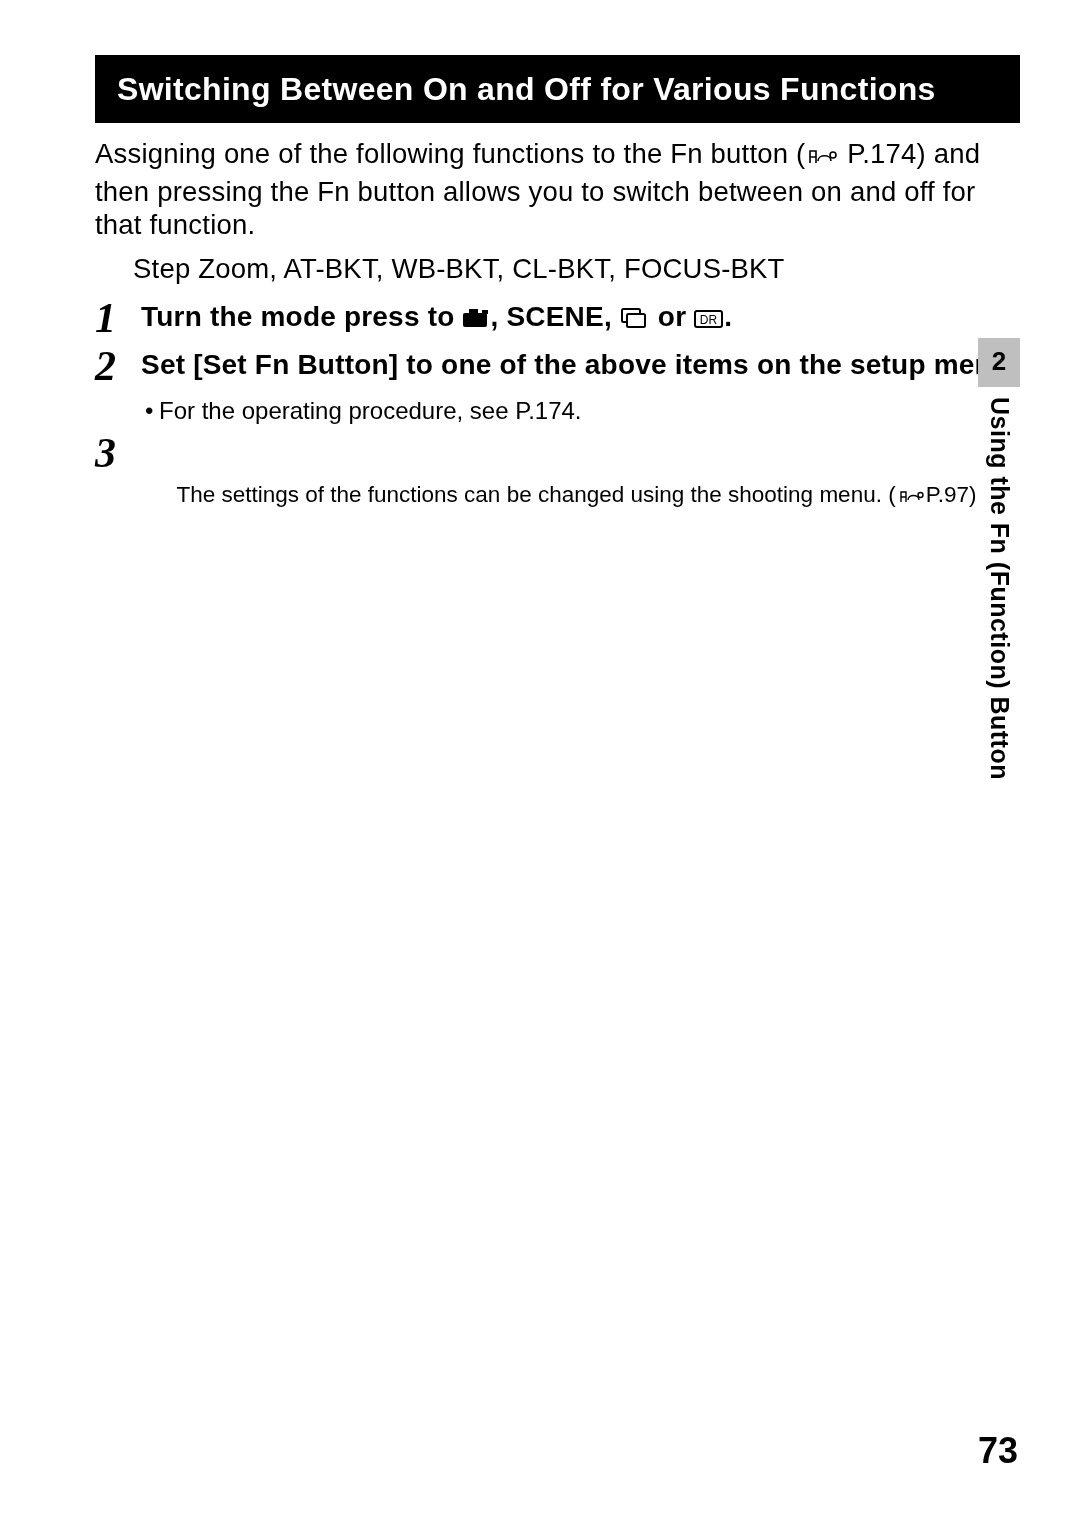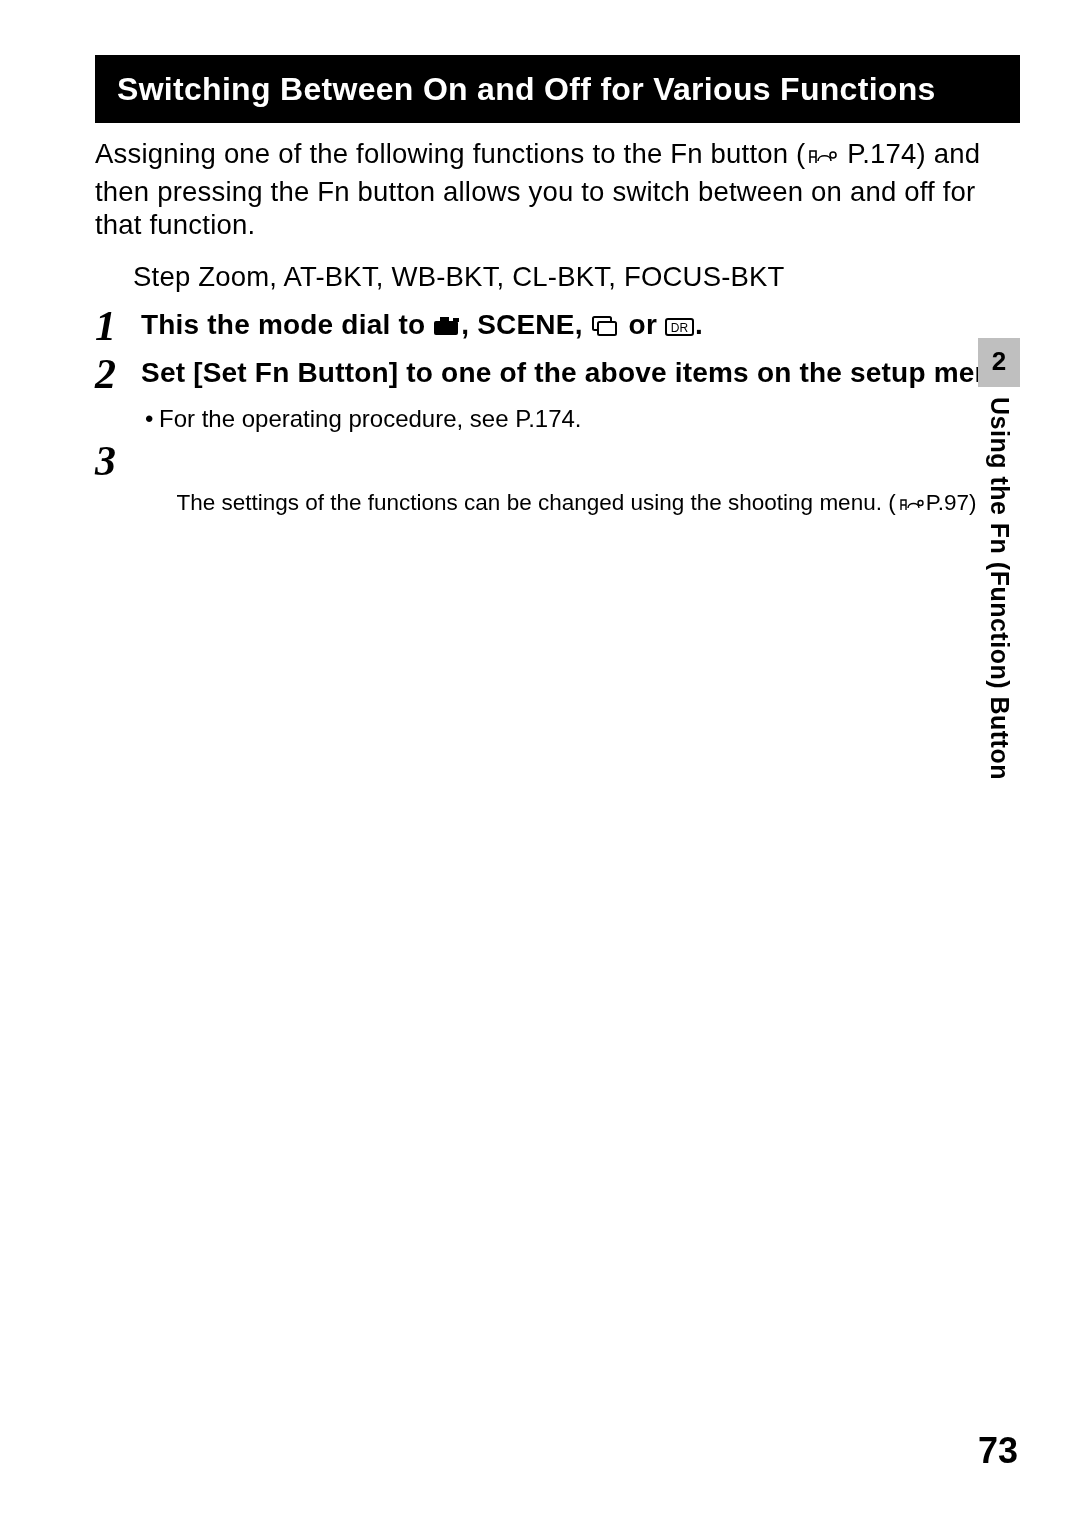--- a/index.html
+++ b/index.html
@@ -30,21 +30,21 @@
   }
   .intro {
     font-size: 27.5px;
     line-height: 1.22;
     margin-top: 14px;
     letter-spacing: 0.2px;
   }
   .intro .sub {
     display: block;
     padding-left: 38px;
-    margin-top: 18px;
+    margin-top: 10px;
   }
   .steps {
     margin-top: 12px;
   }
   .step {
     display: flex;
     align-items: flex-start;
     margin-top: 6px;
   }
   .stepnum {
@@ -168,21 +168,21 @@
         </svg></span><span> P.174) and then pressing the Fn button allows you to switch between on and off for that function.</span>
     <span class="sub">Step Zoom, AT-BKT, WB-BKT, CL-BKT, FOCUS-BKT</span>
   </div>
 
   <div class="steps">
 
     <div class="step">
       <div class="stepnum">1</div>
       <div class="stepbody">
         <div class="step-title">
-          <span>This the mode dial to </span><span class="icon"><svg width="28" height="22">
+          <span>Turn the mode press to </span><span class="icon"><svg width="28" height="22">
                 <rect x="1" y="6" width="24" height="14" rx="2" fill="#000"></rect>
                 <rect x="7" y="2" width="9" height="5" fill="#000"></rect>
                 <rect x="20" y="3" width="6" height="4" fill="#000"></rect>
               </svg></span><span>, SCENE, </span><span class="icon"><svg width="30" height="22">
                 <rect x="2" y="2" width="18" height="13" rx="1.5" fill="none" stroke="#000" stroke-width="2"></rect>
                 <rect x="7" y="7" width="18" height="13" rx="1.5" fill="#fff" stroke="#000" stroke-width="2"></rect>
               </svg></span><span> or </span><span class="icon"><svg width="30" height="20">
                 <rect x="1" y="2" width="27" height="16" rx="2" fill="none" stroke="#000" stroke-width="2"></rect>
                 <text x="14.5" y="15" text-anchor="middle" font-family="Arial" font-size="12" font-weight="400" fill="#000">DR</text>
               </svg></span><span>.</span>

